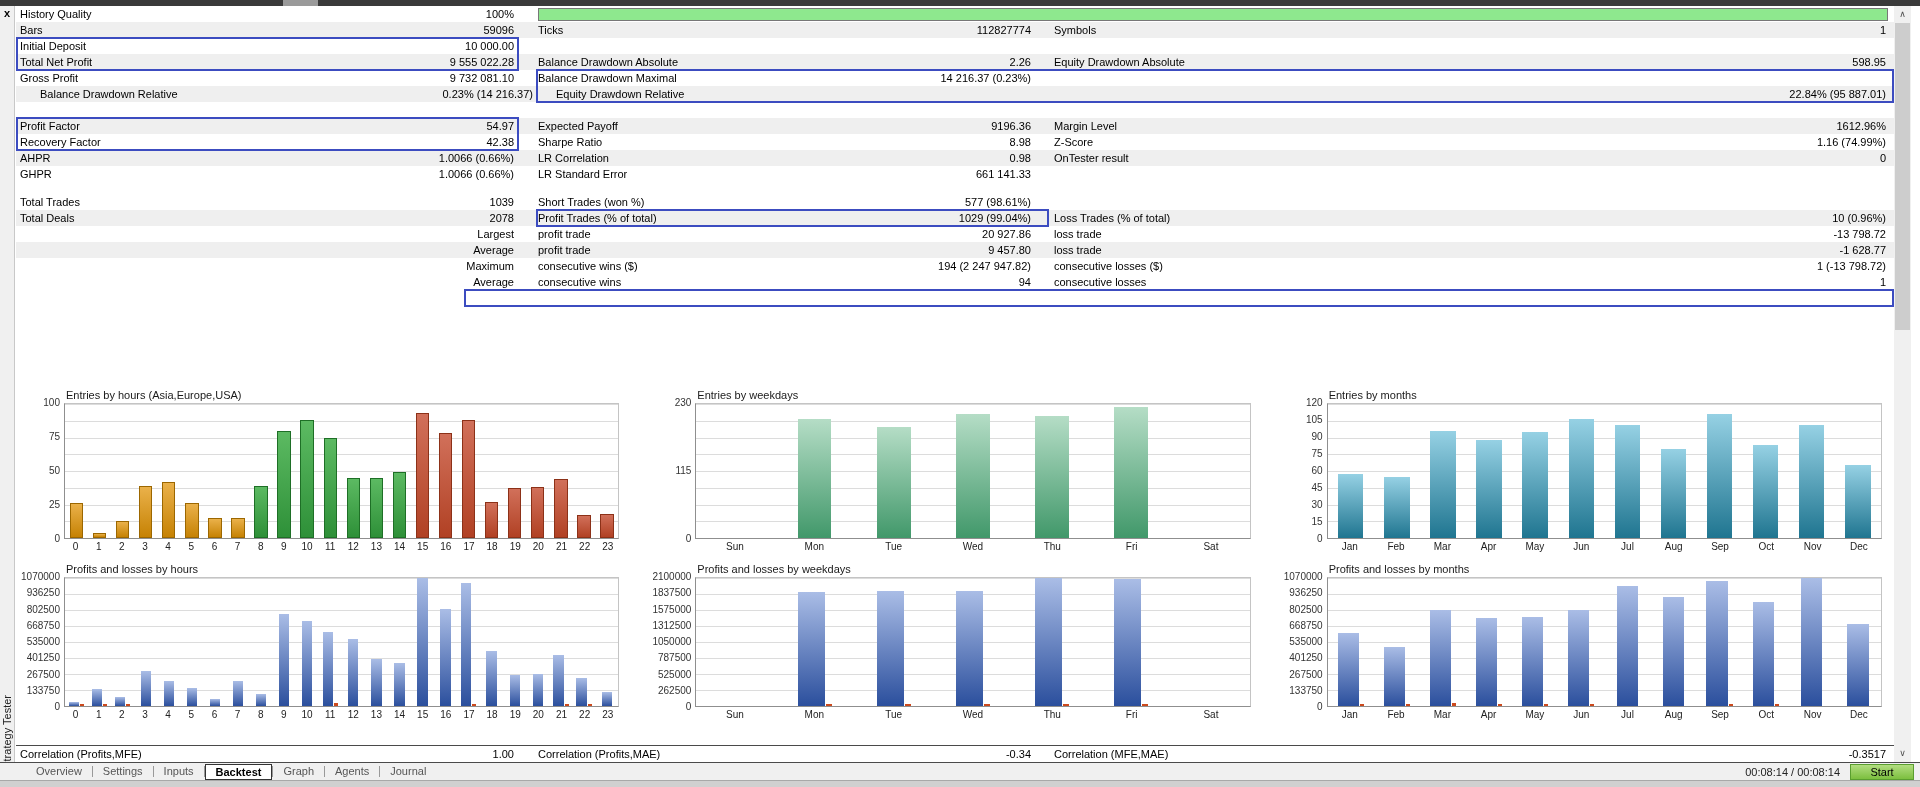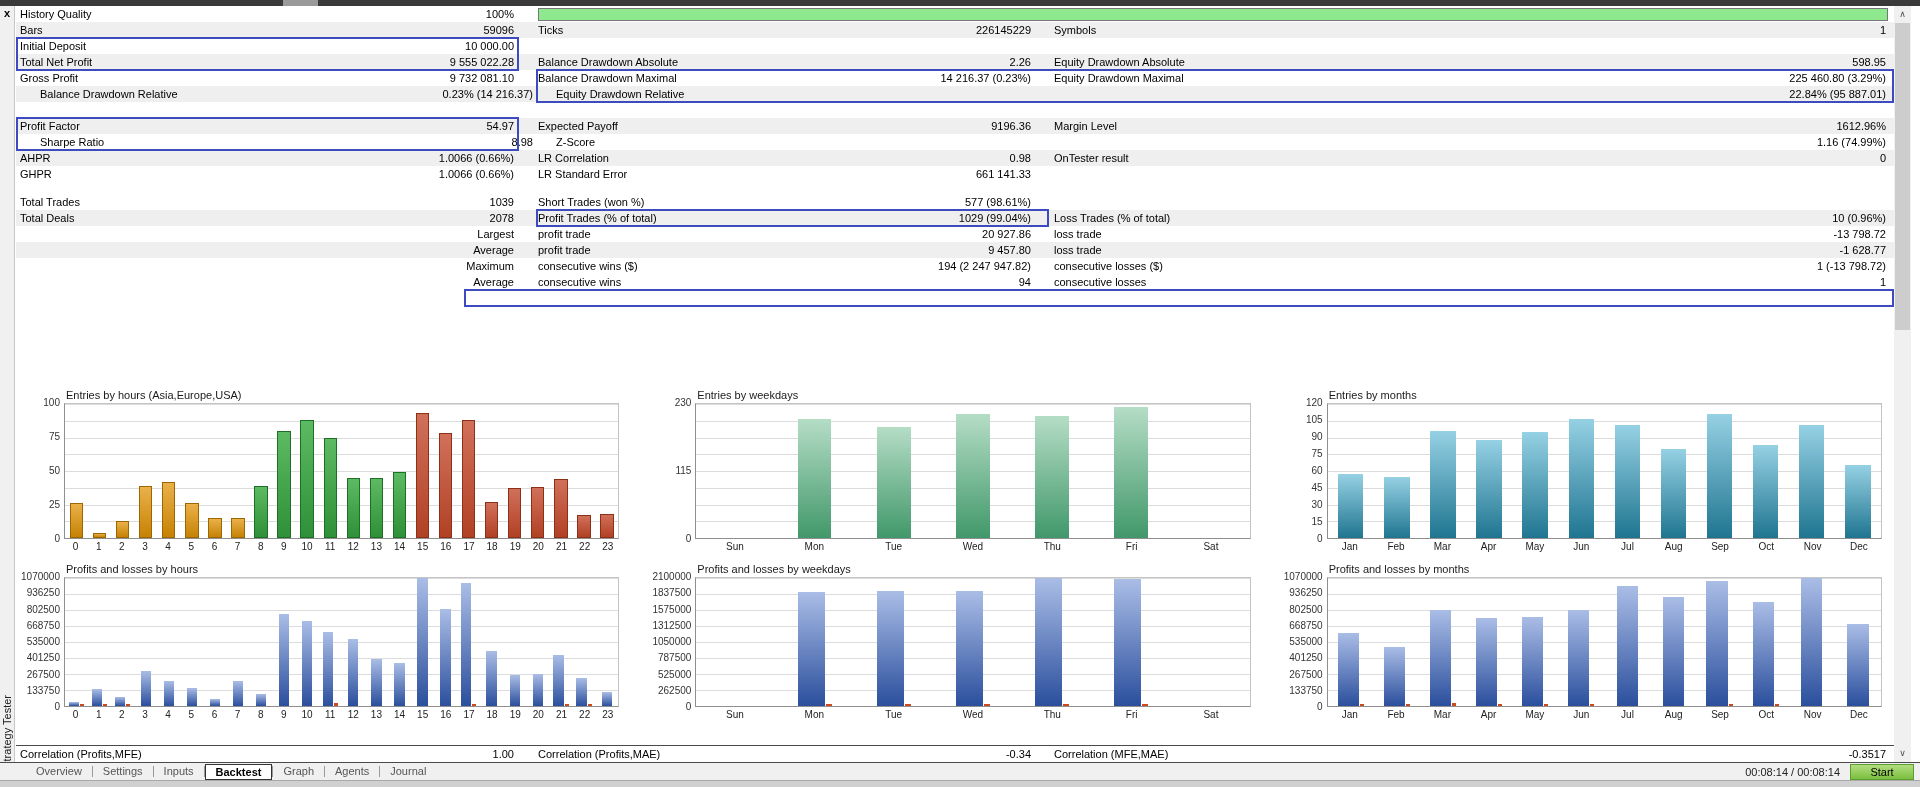--- a/index.html
+++ b/index.html
@@ -110,21 +110,21 @@
           <div class="progress-fill" style="background: rgb(142, 232, 142);"></div>
         </div>
       </div>
       <div class="srow shade">
         <div class="cell c0">
           <span class="lbl">Bars</span>
           <span class="val">59096</span>
         </div>
         <div class="cell c1">
           <span class="lbl">Ticks</span>
-          <span class="val">226145229</span>
+          <span class="val">112827774</span>
         </div>
         <div class="cell c2">
           <span class="lbl">Symbols</span>
           <span class="val">1</span>
         </div>
       </div>
       <div class="srow">
         <div class="cell c0">
           <span class="lbl">Initial Deposit</span>
           <span class="val">10 000.00</span>
@@ -154,24 +154,20 @@
       </div>
       <div class="srow">
         <div class="cell c0">
           <span class="lbl">Gross Profit</span>
           <span class="val">9 732 081.10</span>
         </div>
         <div class="cell c1">
           <span class="lbl">Balance Drawdown Maximal</span>
           <span class="val">14 216.37 (0.23%)</span>
         </div>
-        <div class="cell c2">
-          <span class="lbl">Equity Drawdown Maximal</span>
-          <span class="val">225 460.80 (3.29%)</span>
-        </div>
       </div>
       <div class="srow shade">
         <div class="cell c1">
           <span class="lbl">Balance Drawdown Relative</span>
           <span class="val">0.23% (14 216.37)</span>
         </div>
         <div class="cell c2">
           <span class="lbl">Equity Drawdown Relative</span>
           <span class="val">22.84% (95 887.01)</span>
         </div>
@@ -185,20 +181,24 @@
         <div class="cell c1">
           <span class="lbl">Expected Payoff</span>
           <span class="val">9196.36</span>
         </div>
         <div class="cell c2">
           <span class="lbl">Margin Level</span>
           <span class="val">1612.96%</span>
         </div>
       </div>
       <div class="srow">
+        <div class="cell c0">
+          <span class="lbl">Recovery Factor</span>
+          <span class="val">42.38</span>
+        </div>
         <div class="cell c1">
           <span class="lbl">Sharpe Ratio</span>
           <span class="val">8.98</span>
         </div>
         <div class="cell c2">
           <span class="lbl">Z-Score</span>
           <span class="val">1.16 (74.99%)</span>
         </div>
       </div>
       <div class="srow shade">

